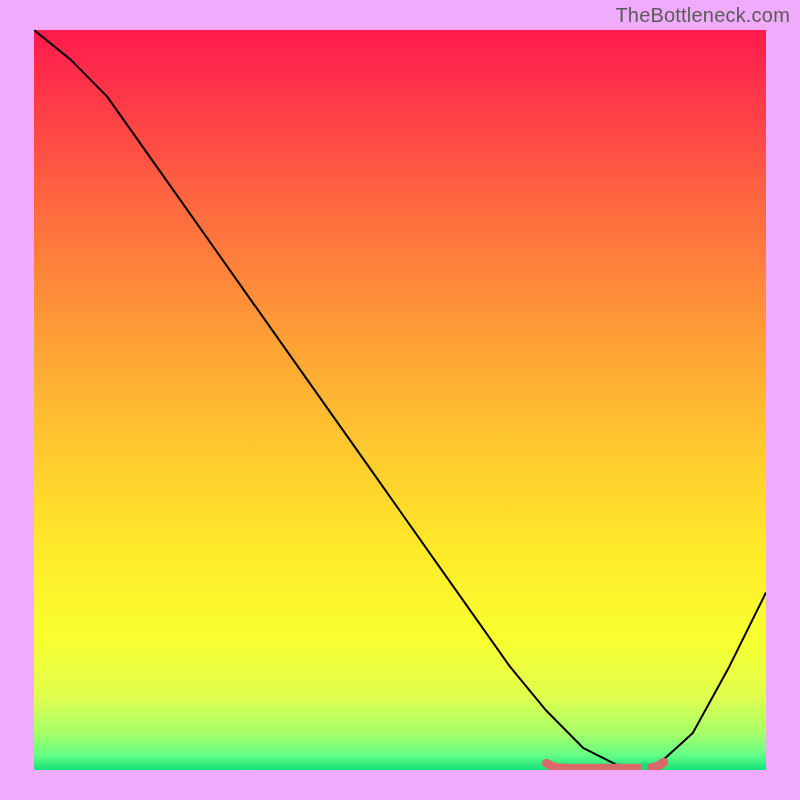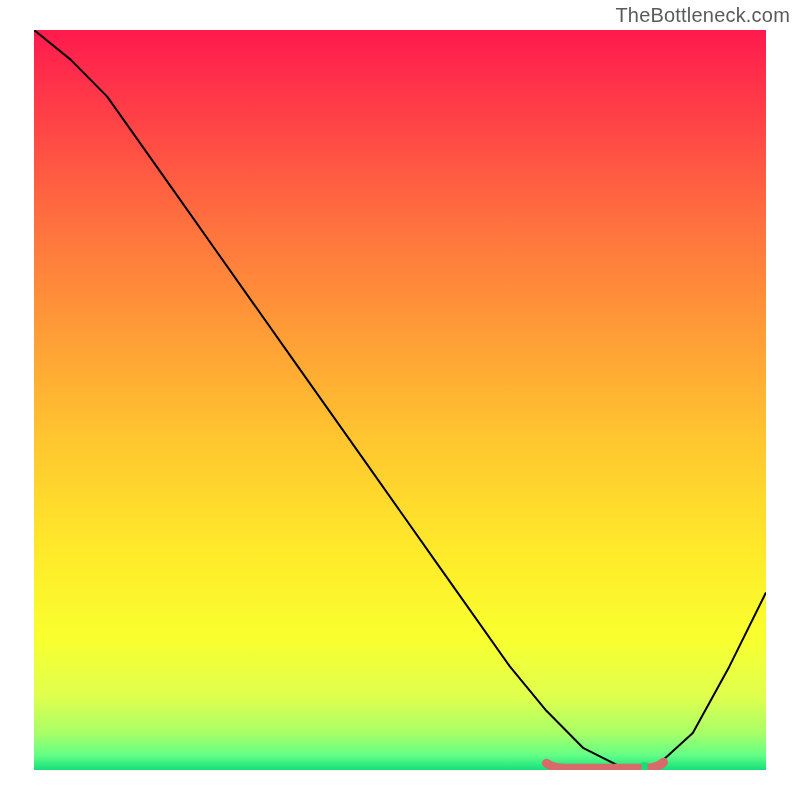--- a/index.html
+++ b/index.html
@@ -8,21 +8,21 @@
     width: 800px;
     height: 800px;
     background: #000;
     overflow: hidden;
     font-family: Arial, Helvetica, sans-serif;
   }
   .outer {
     position: relative;
     width: 800px;
     height: 800px;
-    background: #ffffff;
+    background: #f0abfc;
   }
   .watermark {
     position: absolute;
     top: 4px;
     right: 10px;
     color: #5a5a5a;
     font-size: 20px;
     font-weight: 500;
     letter-spacing: 0.2px;
     z-index: 4;

